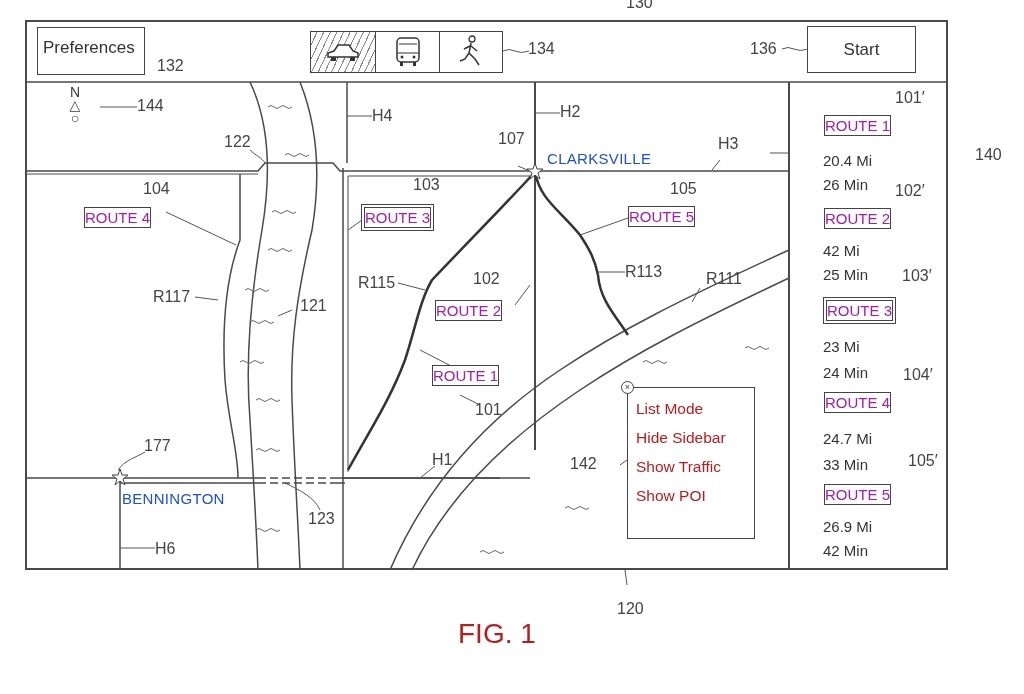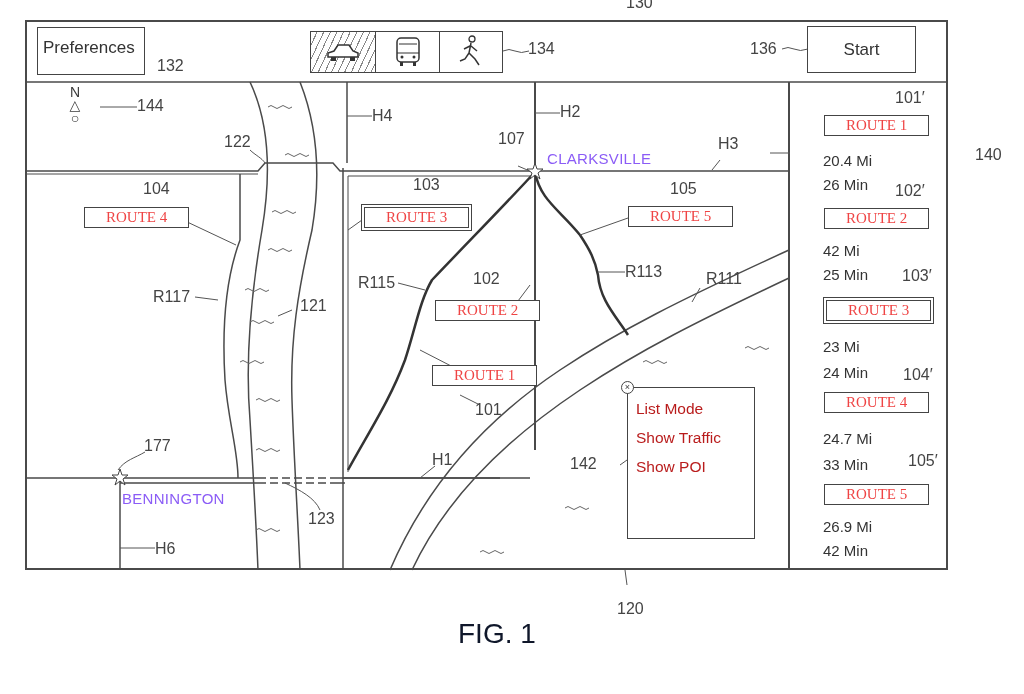--- a/index.html
+++ b/index.html
@@ -7,28 +7,28 @@
          font-family:"Liberation Sans", sans-serif; color:#3a3a3a; }
   .abs { position:absolute; }
   .ref { position:absolute; font-size:16px; color:#444; white-space:nowrap; }
   .frame { position:absolute; left:25px; top:20px; width:923px; height:550px;
            border:2px solid #4a4a4a; box-sizing:border-box; }
   .btn { position:absolute; border:1.5px solid #444; background:#fff; box-sizing:border-box;
          display:flex; align-items:center; justify-content:center; font-size:17px; color:#333; cursor:pointer; }
   .mode { position:absolute; top:31px; height:42px; border:1.5px solid #444; box-sizing:border-box;
           display:flex; align-items:center; justify-content:center; background:#fff; cursor:pointer; }
   .mode.sel { background: repeating-linear-gradient(115deg, #fff 0 5px, #888 5px 6px); }
-  .rbox { position:absolute; border:1.5px solid #444; background:#fff; font-size:15px; padding:1px 21px;
-          white-space:nowrap; color:#ef4444; cursor:pointer;font-family:Liberation Serif, serif; }
+  .rbox { position:absolute; border:1.5px solid #444; background:#fff; font-size:15px; padding:1px 0;
+          white-space:nowrap; color:#a21caf; cursor:pointer; }
   .rbox.dbl { outline:1.5px solid #444; outline-offset:2px; }
   .side-txt { position:absolute; font-size:15px; color:#333; white-space:nowrap; }
   .menu { position:absolute; left:627px; top:387px; width:128px; height:152px; border:1.5px solid #444;
           background:#fff; box-sizing:border-box; padding:6px 0 0 8px; }
   .menu div { font-size:15.5px; line-height:29px; color:#b91c1c; cursor:pointer; white-space:nowrap; }
-  .place { position:absolute; font-size:15px; color:#8b5cf6; white-space:nowrap; letter-spacing:0.3px; }
+  .place { position:absolute; font-size:15px; color:#1d4ed8; white-space:nowrap; letter-spacing:0.3px; }
 </style>
 </head>
 <body>
 
 <div class="frame"></div>
 
 <svg class="abs" style="left:0;top:0" width="1024" height="694">
   <g fill="none" stroke="#4a4a4a" stroke-width="1.5">
 
     <line x1="25" y1="82" x2="948" y2="82"></line>
@@ -114,21 +114,21 @@
   </g>
 
   <g fill="#fff" stroke="#444" stroke-width="1">
     <polygon points="535,163 537,169 543,169 538,173 540,179 535,175 530,179 532,173 527,169 533,169"></polygon>
     <polygon points="120,469 122,475 128,475 123,479 125,485 120,481 115,485 117,479 112,475 118,475"></polygon>
   </g>
 </svg>
 
 <span class="ref" style="left:626px;top:-6px">130</span>
 <span class="ref" style="left:617px;top:600px">120</span>
-<span class="abs" style="left:458px;top:618px;font-size:28px;color:#0f172a">FIG. 1</span>
+<span class="abs" style="left:458px;top:618px;font-size:28px;color:#b91c1c">FIG. 1</span>
 
 <div class="btn" style="left:37px;top:27px;width:108px;height:48px;justify-content:flex-start;padding-left:5px;padding-bottom:6px">
   <span>Preferences</span>
 </div>
 <span class="ref" style="left:157px;top:57px">132</span>
 
 <div class="mode sel" style="left:310px;width:66px">
   <svg width="36" height="22" viewBox="0 0 36 22">
     <path d="M3,16 L3,12 L9,10 L13,4 L24,4 L28,10 L33,12 L33,16 Z" fill="#fff" stroke="#333" stroke-width="1.5"></path>
     <rect x="6" y="16" width="5" height="4" fill="#333"></rect>
@@ -197,20 +197,21 @@
 <span class="ref" style="left:473px;top:270px">102</span>
 <div class="rbox dbl" style="left:364px;top:207px">ROUTE 3</div>
 <span class="ref" style="left:413px;top:176px">103</span>
 <div class="rbox" style="left:84px;top:207px">ROUTE 4</div>
 <span class="ref" style="left:143px;top:180px">104</span>
 <div class="rbox" style="left:628px;top:206px">ROUTE 5</div>
 <span class="ref" style="left:670px;top:180px">105</span>
 
 <div class="menu">
   <div>List Mode</div>
+  <div>Hide Sidebar</div>
   <div>Show Traffic</div>
   <div>Show POI</div>
 </div>
 <div class="abs" style="left:621px;top:381px;width:11px;height:11px;border:1.2px solid #444;border-radius:50%;background:#fff;font-size:9px;line-height:10px;text-align:center">×</div>
 <span class="ref" style="left:570px;top:455px">142</span>
 
 <span class="ref" style="left:975px;top:146px">140</span>
 
 <div class="abs" style="left:790px;top:82px;width:156px;height:486px">
   <span class="ref" style="left:105px;top:7px">101′</span>

